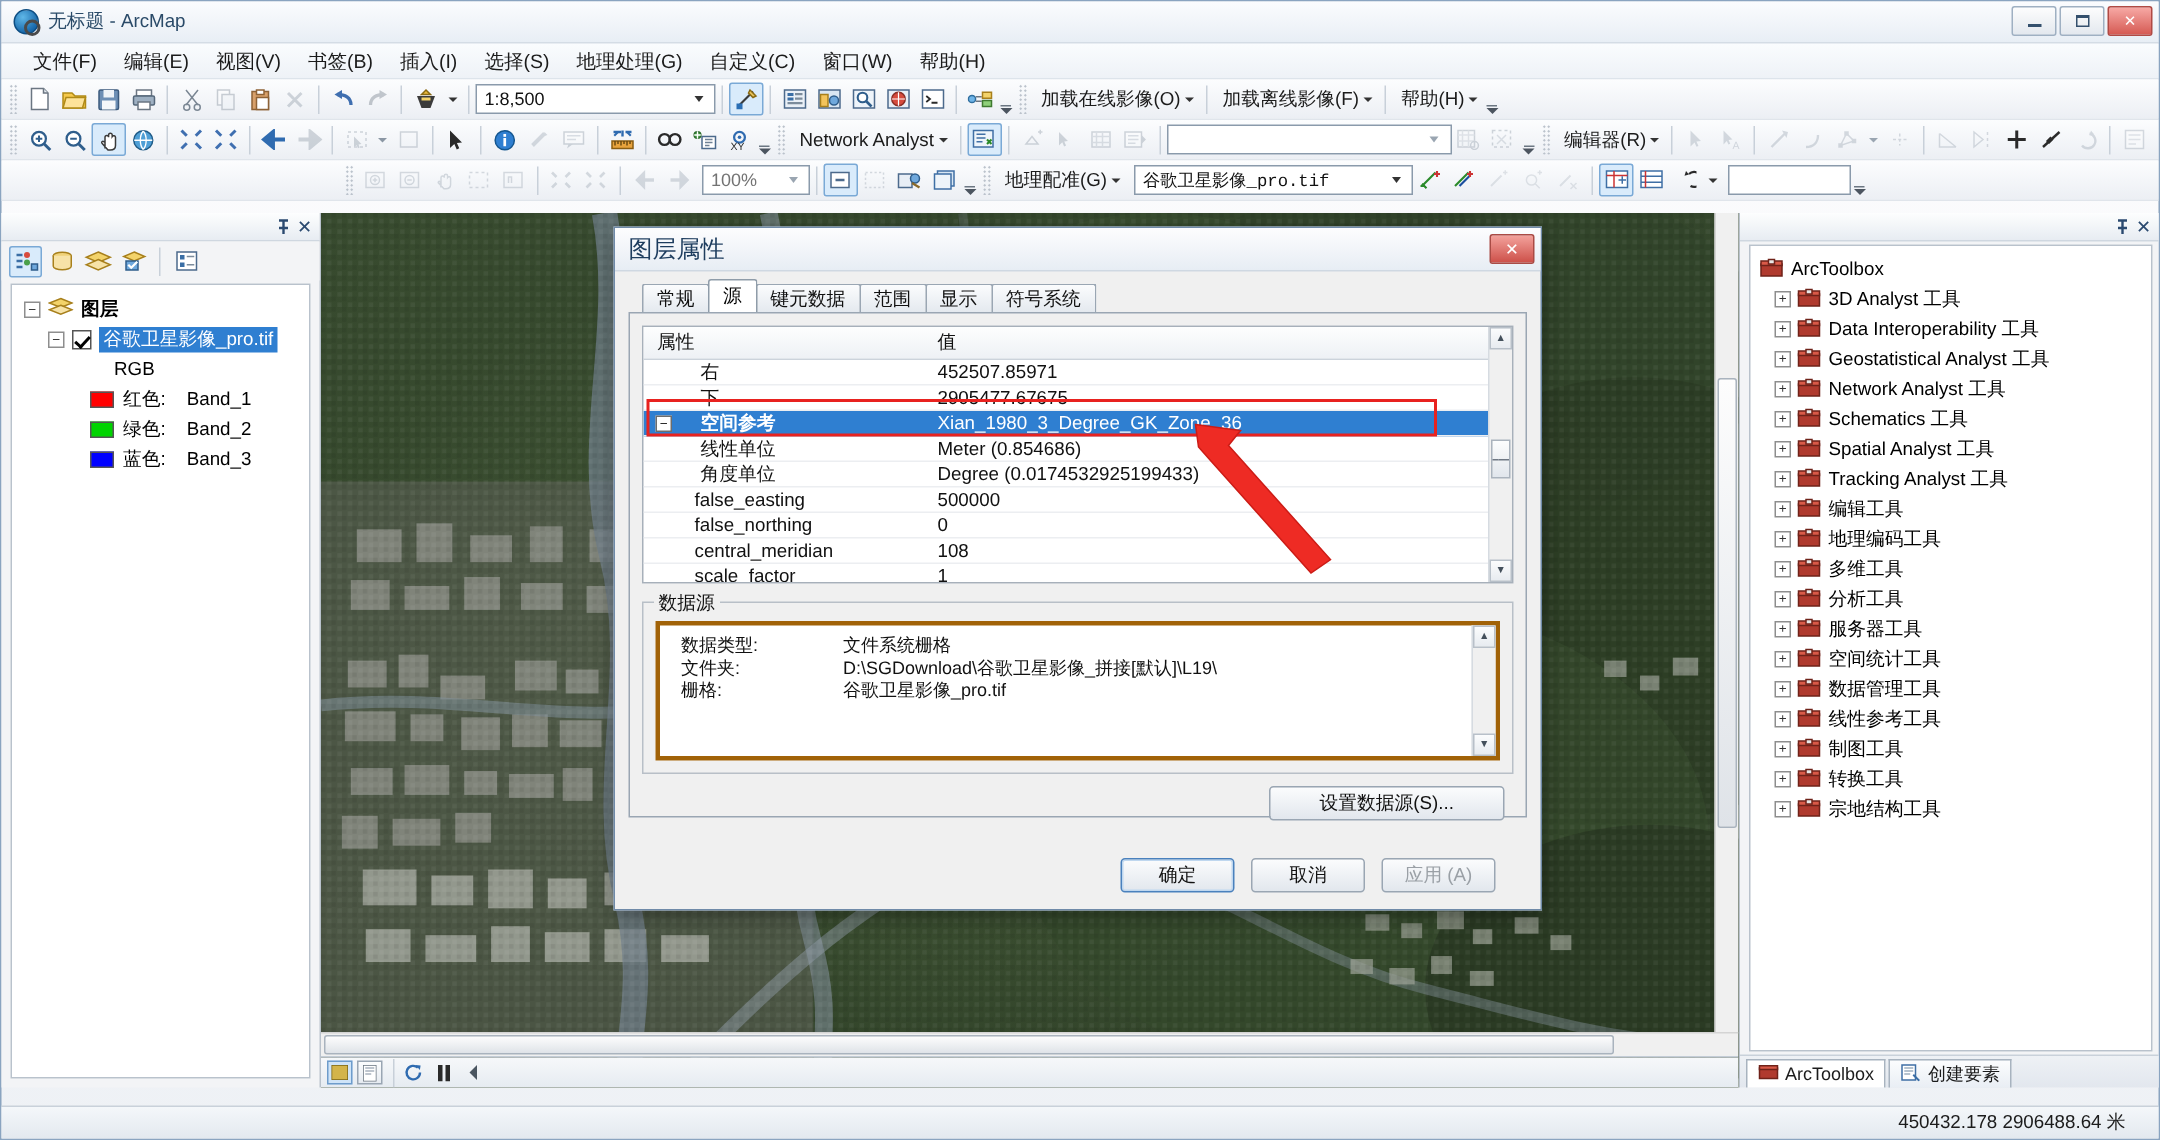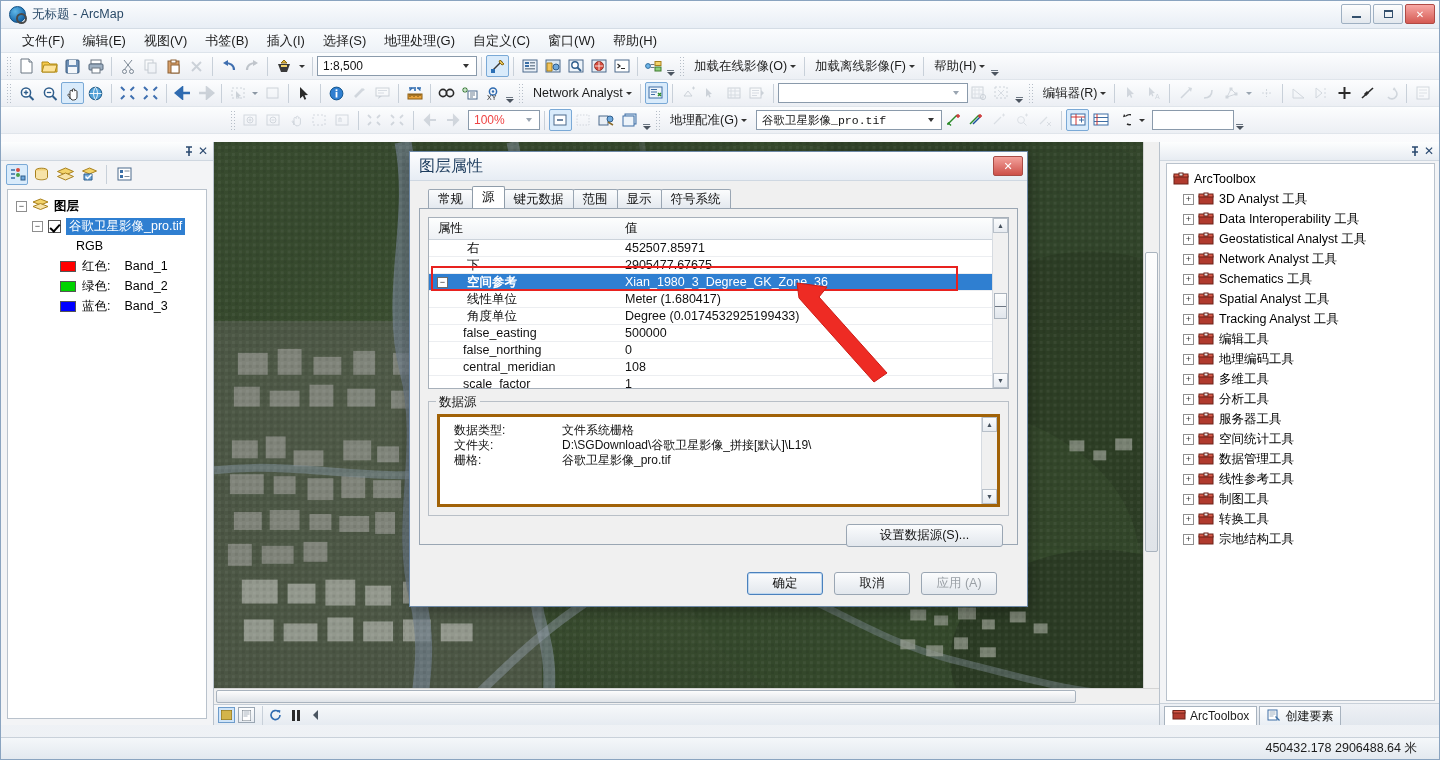--- a/index.html
+++ b/index.html
@@ -850,21 +850,21 @@
     <div class="tbtn dis">
       <svg width="16" height="14">
           <path d="M14 7H4M7 3L3 7l4 4z" stroke="#9aa5b1" stroke-width="2.2" fill="#9aa5b1"></path>
         </svg>
       </div>
     <div class="tbtn dis">
       <svg width="16" height="14">
           <path d="M2 7h10M9 3l4 4-4 4z" stroke="#9aa5b1" stroke-width="2.2" fill="#9aa5b1"></path>
         </svg>
       </div>
-    <div class="combo" style="width:72px;margin-left:4px;color:#ef4444">
+    <div class="combo" style="width:72px;margin-left:4px;color:#737373">
       <span class="cv">100%</span>
       <span class="cb">
           <span class="caret" style="border-top-color:#9aa5b1"></span>
         </span>
     </div>
     <div class="sep"></div>
     <div class="tbtn active">
       <svg width="15" height="14">
           <rect x="1" y="2" width="12" height="10" fill="#fff" stroke="#4c6a8c"></rect>
           <path d="M4 7h6" stroke="#4c6a8c" stroke-width="1.6"></path>
@@ -1445,21 +1445,21 @@
                 <div class="c1">下</div>
                 <div class="c2">2905477.67675</div>
               </div>
               <div class="pt-row sel" style="position: relative;">
                 <span class="exps">−</span>
                 <div class="c1" style="font-weight: bold;">空间参考</div>
                 <div class="c2">Xian_1980_3_Degree_GK_Zone_36</div>
               </div>
               <div class="pt-row" style="position: relative;">
                 <div class="c1">线性单位</div>
-                <div class="c2">Meter (1.680417)</div>
+                <div class="c2">Meter (0.854686)</div>
               </div>
               <div class="pt-row" style="position: relative;">
                 <div class="c1">角度单位</div>
                 <div class="c2">Degree (0.0174532925199433)</div>
               </div>
               <div class="pt-row" style="position: relative;">
                 <div class="c1 ind">false_easting</div>
                 <div class="c2">500000</div>
               </div>
               <div class="pt-row" style="position: relative;">

